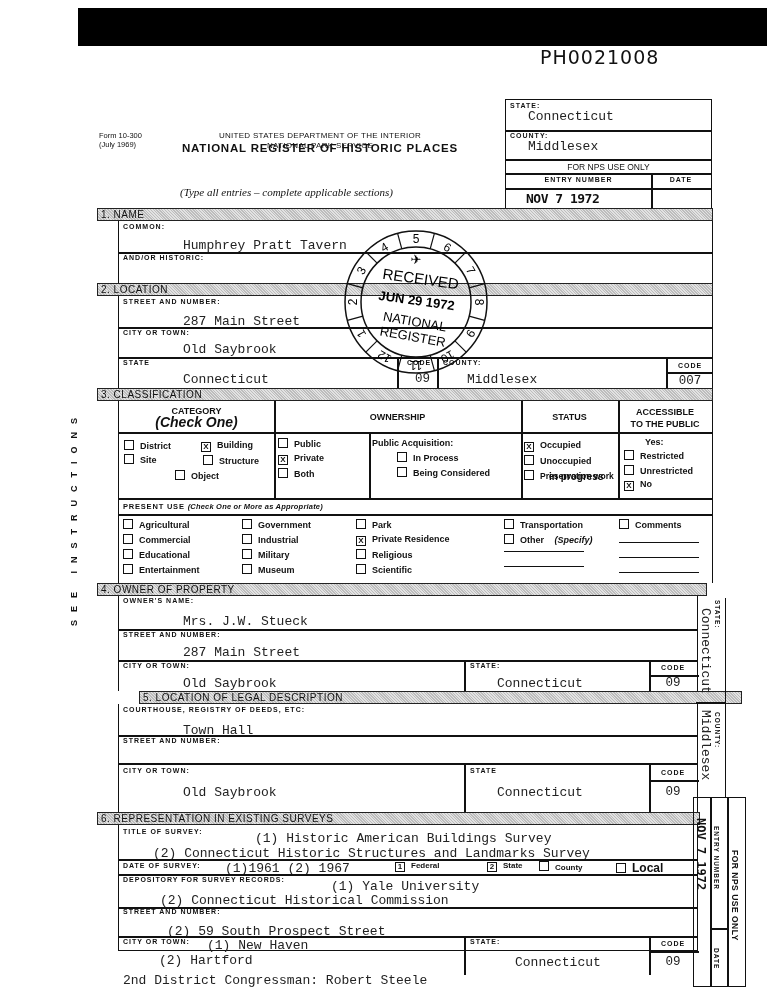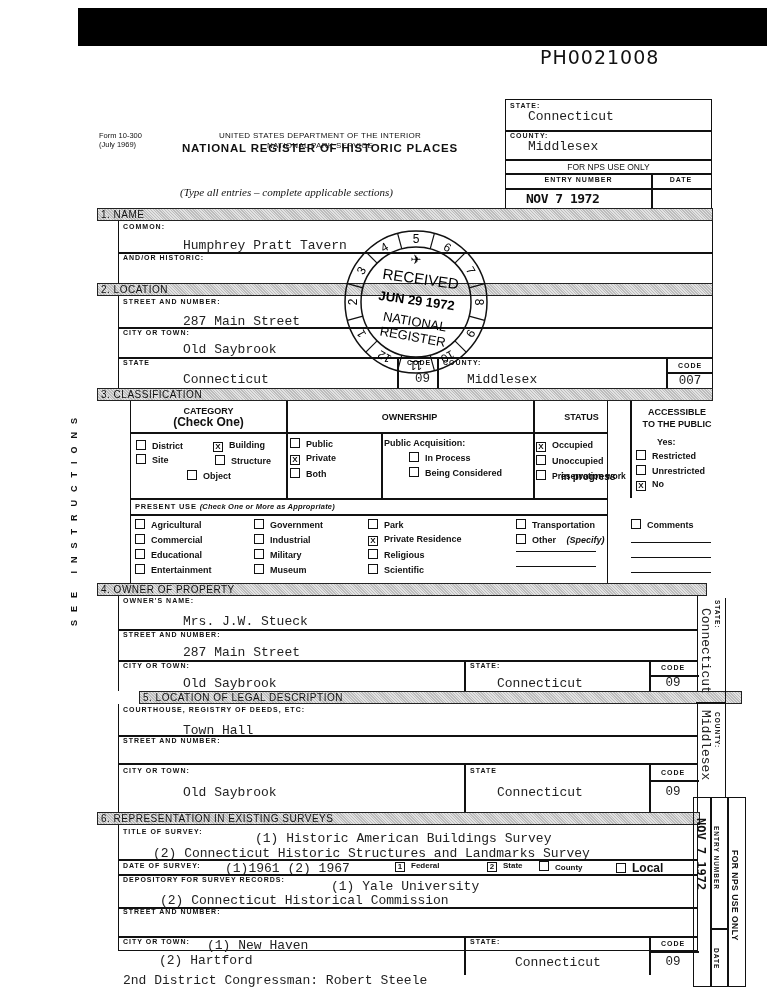--- a/index.html
+++ b/index.html
@@ -128,28 +128,28 @@
   <text x="74" y="36" text-anchor="middle" font-size="13" font-family="Liberation Sans, sans-serif">✈</text>
   <text x="78" y="56" text-anchor="middle" font-size="15" font-family="Liberation Sans, sans-serif" transform="rotate(8 78 56)">RECEIVED</text>
   <text x="74" y="77" text-anchor="middle" font-size="13" font-weight="bold" font-family="Liberation Sans, sans-serif" transform="rotate(8 74 77)">JUN 29 1972</text>
   <text x="72" y="98" text-anchor="middle" font-size="13" font-family="Liberation Sans, sans-serif" transform="rotate(10 72 98)">NATIONAL</text>
   <text x="70" y="113" text-anchor="middle" font-size="13" font-family="Liberation Sans, sans-serif" transform="rotate(10 70 113)">REGISTER</text>
 </svg>
 
 <div class="abs bar" style="top:388px;">
     <span>3.  CLASSIFICATION</span>
   </div>
-<div class="abs" style="left:118px;top:401px;width:478px;height:182px;border-left:1.5px solid #111;border-right:1.5px solid #111;box-sizing:border-box;margin-left:12px;">
+<div class="abs" style="left:118px;top:401px;width:595px;height:182px;border-left:1.5px solid #111;border-right:1.5px solid #111;box-sizing:border-box;">
 
   <div class="vl" style="left:155px;top:0;height:97px;"></div>
   <div class="vl" style="left:402px;top:0;height:97px;"></div>
   <div class="vl" style="left:499px;top:0;height:97px;"></div>
   <div class="abs center" style="left:0;top:5px;width:155px;font-size:9px;font-weight:bold;line-height:11px;">
     <div>CATEGORY</div>
-    <div style="font-size:12px;">(Check One)</div>
+    <div style="font-style:italic;font-size:14px;">(Check One)</div>
   </div>
   <div class="abs center" style="left:155px;top:11px;width:247px;font-size:9px;font-weight:bold;">OWNERSHIP</div>
   <div class="abs center" style="left:402px;top:11px;width:97px;font-size:9px;font-weight:bold;">STATUS</div>
   <div class="abs center" style="left:499px;top:5px;width:94px;font-size:9px;font-weight:bold;line-height:12px;">
     <div>ACCESSIBLE</div>
     <div>TO THE PUBLIC</div>
   </div>
   <div class="hl" style="left:0;top:31px;width:100%;"></div>
   <div class="vl" style="left:250px;top:31px;height:66px;"></div>
 
@@ -263,20 +263,21 @@
       <div class="opt" style="left: 368px; top: 36px; font-size: 8px;"><span class="cb">2</span><span>State</span></div>
       <div class="opt" style="left: 420px; top: 36px; font-size: 8px;"><span class="cb"></span><span>County</span></div>
       <div class="opt" style="left: 497px; top: 36px; font-size: 12px;"><span class="cb"></span><span>Local</span></div>
     </div>
   <div class="hl" style="left:0;top:49px;width:100%;"></div>
   <div class="abs lbl" style="left:4px;top:51px;">DEPOSITORY FOR SURVEY RECORDS:</div>
   <div class="abs type" style="left:212px;top:54px;">(1) Yale University</div>
   <div class="abs type" style="left:41px;top:68px;">(2) Connecticut Historical Commission</div>
   <div class="hl" style="left:0;top:82px;width:100%;"></div>
   <div class="abs lbl" style="left:4px;top:83px;">STREET AND NUMBER:</div>
+  <div class="abs type" style="left:48px;top:99px;">(2) 59 South Prospect Street</div>
   <div class="hl" style="left:0;top:111px;width:100%;"></div>
   <div class="abs lbl" style="left:4px;top:113px;">CITY OR TOWN:</div>
   <div class="abs type" style="left:88px;top:113px;">(1) New Haven</div>
   <div class="abs type" style="left:40px;top:128px;">(2) Hartford</div>
   <div class="vl" style="left:345px;top:111px;height:39px;"></div>
   <div class="abs lbl" style="left:351px;top:113px;">STATE:</div>
   <div class="abs type" style="left:396px;top:130px;">Connecticut</div>
   <div class="vl" style="left:530px;top:111px;height:39px;"></div>
   <div class="abs lbl center" style="left:532px;top:115px;width:44px;">CODE</div>
   <div class="hl" style="left:530px;top:126px;width:50px;"></div>

